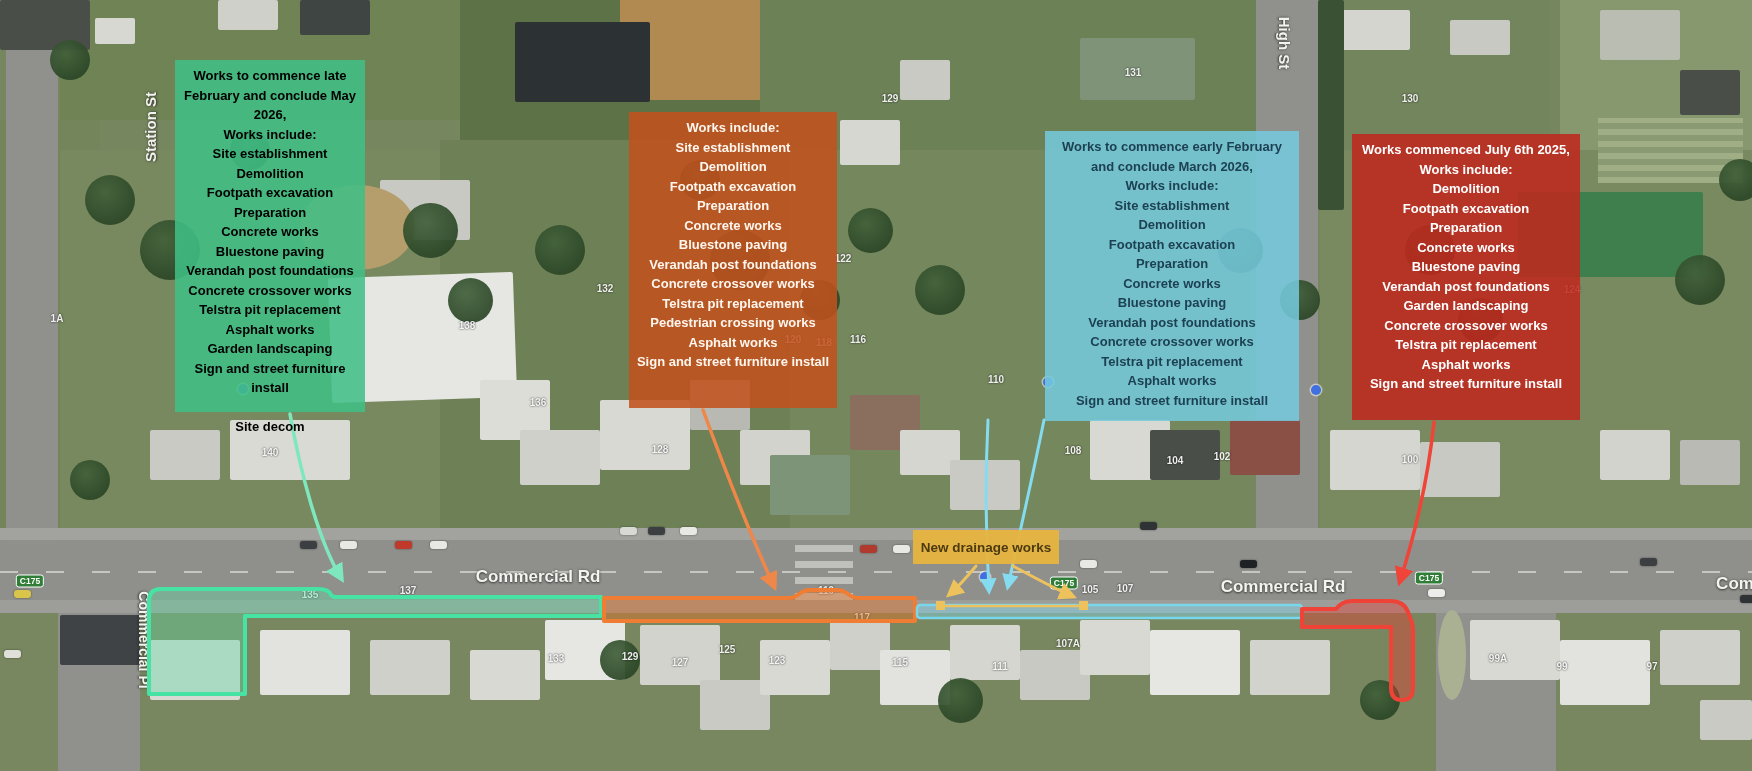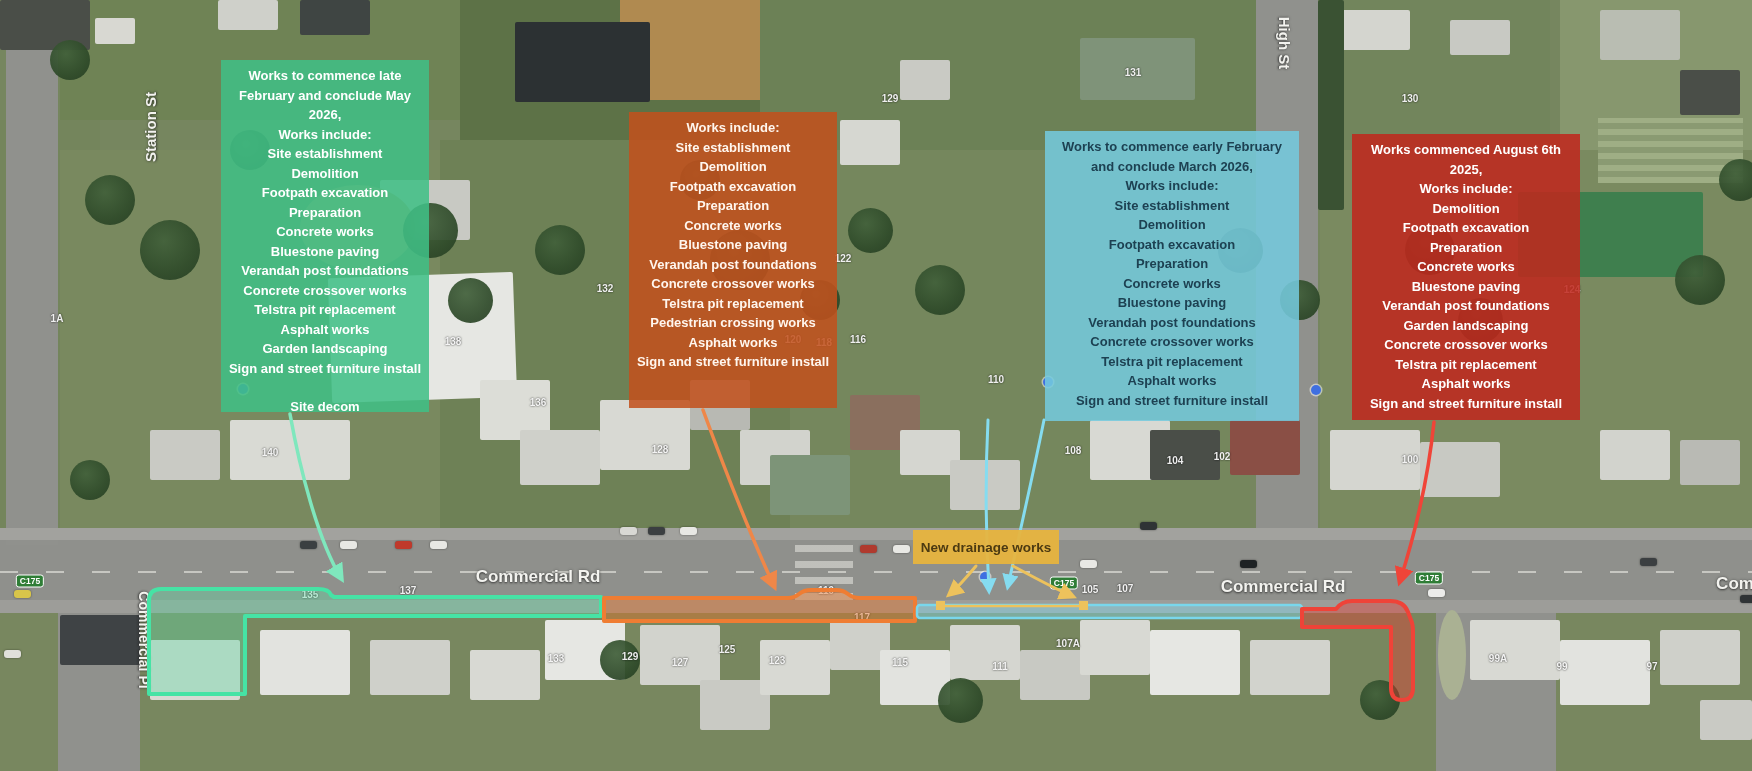--- a/index.html
+++ b/index.html
@@ -199,21 +199,21 @@
 
   <div id="labels-layer">
       <div class="street-label" style="left: 150px; top: 127px; font-size: 15px; transform: translate(-50%, -50%) rotate(-90deg);">Station St</div>
       <div class="street-label" style="left: 1284px; top: 43px; font-size: 15px; transform: translate(-50%, -50%) rotate(90deg);">High St</div>
       <div class="street-label" style="left: 538px; top: 577px; font-size: 17px; transform: translate(-50%, -50%) rotate(0deg);">Commercial Rd</div>
       <div class="street-label" style="left: 1283px; top: 587px; font-size: 17px; transform: translate(-50%, -50%) rotate(0deg);">Commercial Rd</div>
       <div class="street-label" style="left: 1735px; top: 584px; font-size: 17px; transform: translate(-50%, -50%) rotate(0deg);">Com</div>
       <div class="street-label" style="left: 144px; top: 640px; font-size: 14px; transform: translate(-50%, -50%) rotate(90deg);">Commercial Pl</div>
       <div class="hn" style="left: 57px; top: 318px;">1A</div>
       <div class="hn" style="left: 270px; top: 452px;">140</div>
-      <div class="hn" style="left: 453px; top: 325px; margin-top: 16px;">138</div>
+      <div class="hn" style="left: 467px; top: 325px;">138</div>
       <div class="hn" style="left: 538px; top: 402px;">136</div>
       <div class="hn" style="left: 605px; top: 288px;">132</div>
       <div class="hn" style="left: 636px; top: 449px; margin-left: 24px;">128</div>
       <div class="hn" style="left: 843px; top: 258px;">122</div>
       <div class="hn" style="left: 890px; top: 98px;">129</div>
       <div class="hn" style="left: 1133px; top: 72px;">131</div>
       <div class="hn" style="left: 1410px; top: 98px;">130</div>
       <div class="hn" style="left: 793px; top: 339px;">120</div>
       <div class="hn" style="left: 824px; top: 342px;">118</div>
       <div class="hn" style="left: 858px; top: 339px;">116</div>
@@ -245,21 +245,21 @@
       <div class="badge" style="left: 1429px; top: 578px;">C175</div>
       <div class="marker" style="left: 243px; top: 389px;"></div>
       <div class="marker" style="left: 1048px; top: 382px;"></div>
       <div class="marker" style="left: 1316px; top: 390px;"></div>
       <div class="marker" style="left: 985px; top: 577px;"></div>
     </div>
   <div id="boxes-layer">
     <div id="drainage-label" class="drainage" style="left: 913px; top: 530px; width: 146px; height: 34px; background: rgba(231, 180, 62, 0.95); color: rgb(76, 58, 18);">
       <span>New drainage works</span>
     </div>
-  <div class="stage-box" style="left: 175px; top: 60px; width: 208px; height: 352px; background: rgba(63, 191, 134, 0.867); color: #ffffff; margin-left: 46px;">
+  <div class="stage-box" style="left: 175px; top: 60px; width: 190px; height: 352px; background: rgba(63, 191, 134, 0.867); color: #000000;">
         <div>Works to commence late February and conclude May 2026,</div>
         <div>Works include:</div>
         <div>Site establishment</div>
         <div>Demolition</div>
         <div>Footpath excavation</div>
         <div>Preparation</div>
         <div>Concrete works</div>
         <div>Bluestone paving</div>
         <div>Verandah post foundations</div>
         <div>Concrete crossover works</div>
@@ -293,21 +293,21 @@
         <div>Preparation</div>
         <div>Concrete works</div>
         <div>Bluestone paving</div>
         <div>Verandah post foundations</div>
         <div>Concrete crossover works</div>
         <div>Telstra pit replacement</div>
         <div>Asphalt works</div>
         <div>Sign and street furniture install</div>
       </div>
       <div class="stage-box" style="left: 1352px; top: 134px; width: 228px; height: 286px; background: rgba(192, 39, 29, 0.867); color: rgb(255, 255, 255);">
-        <div>Works commenced August 6th 2025,</div>
+        <div>Works commenced July 6th 2025,</div>
         <div>Works include:</div>
         <div>Demolition</div>
         <div>Footpath excavation</div>
         <div>Preparation</div>
         <div>Concrete works</div>
         <div>Bluestone paving</div>
         <div>Verandah post foundations</div>
         <div>Garden landscaping</div>
         <div>Concrete crossover works</div>
         <div>Telstra pit replacement</div>

